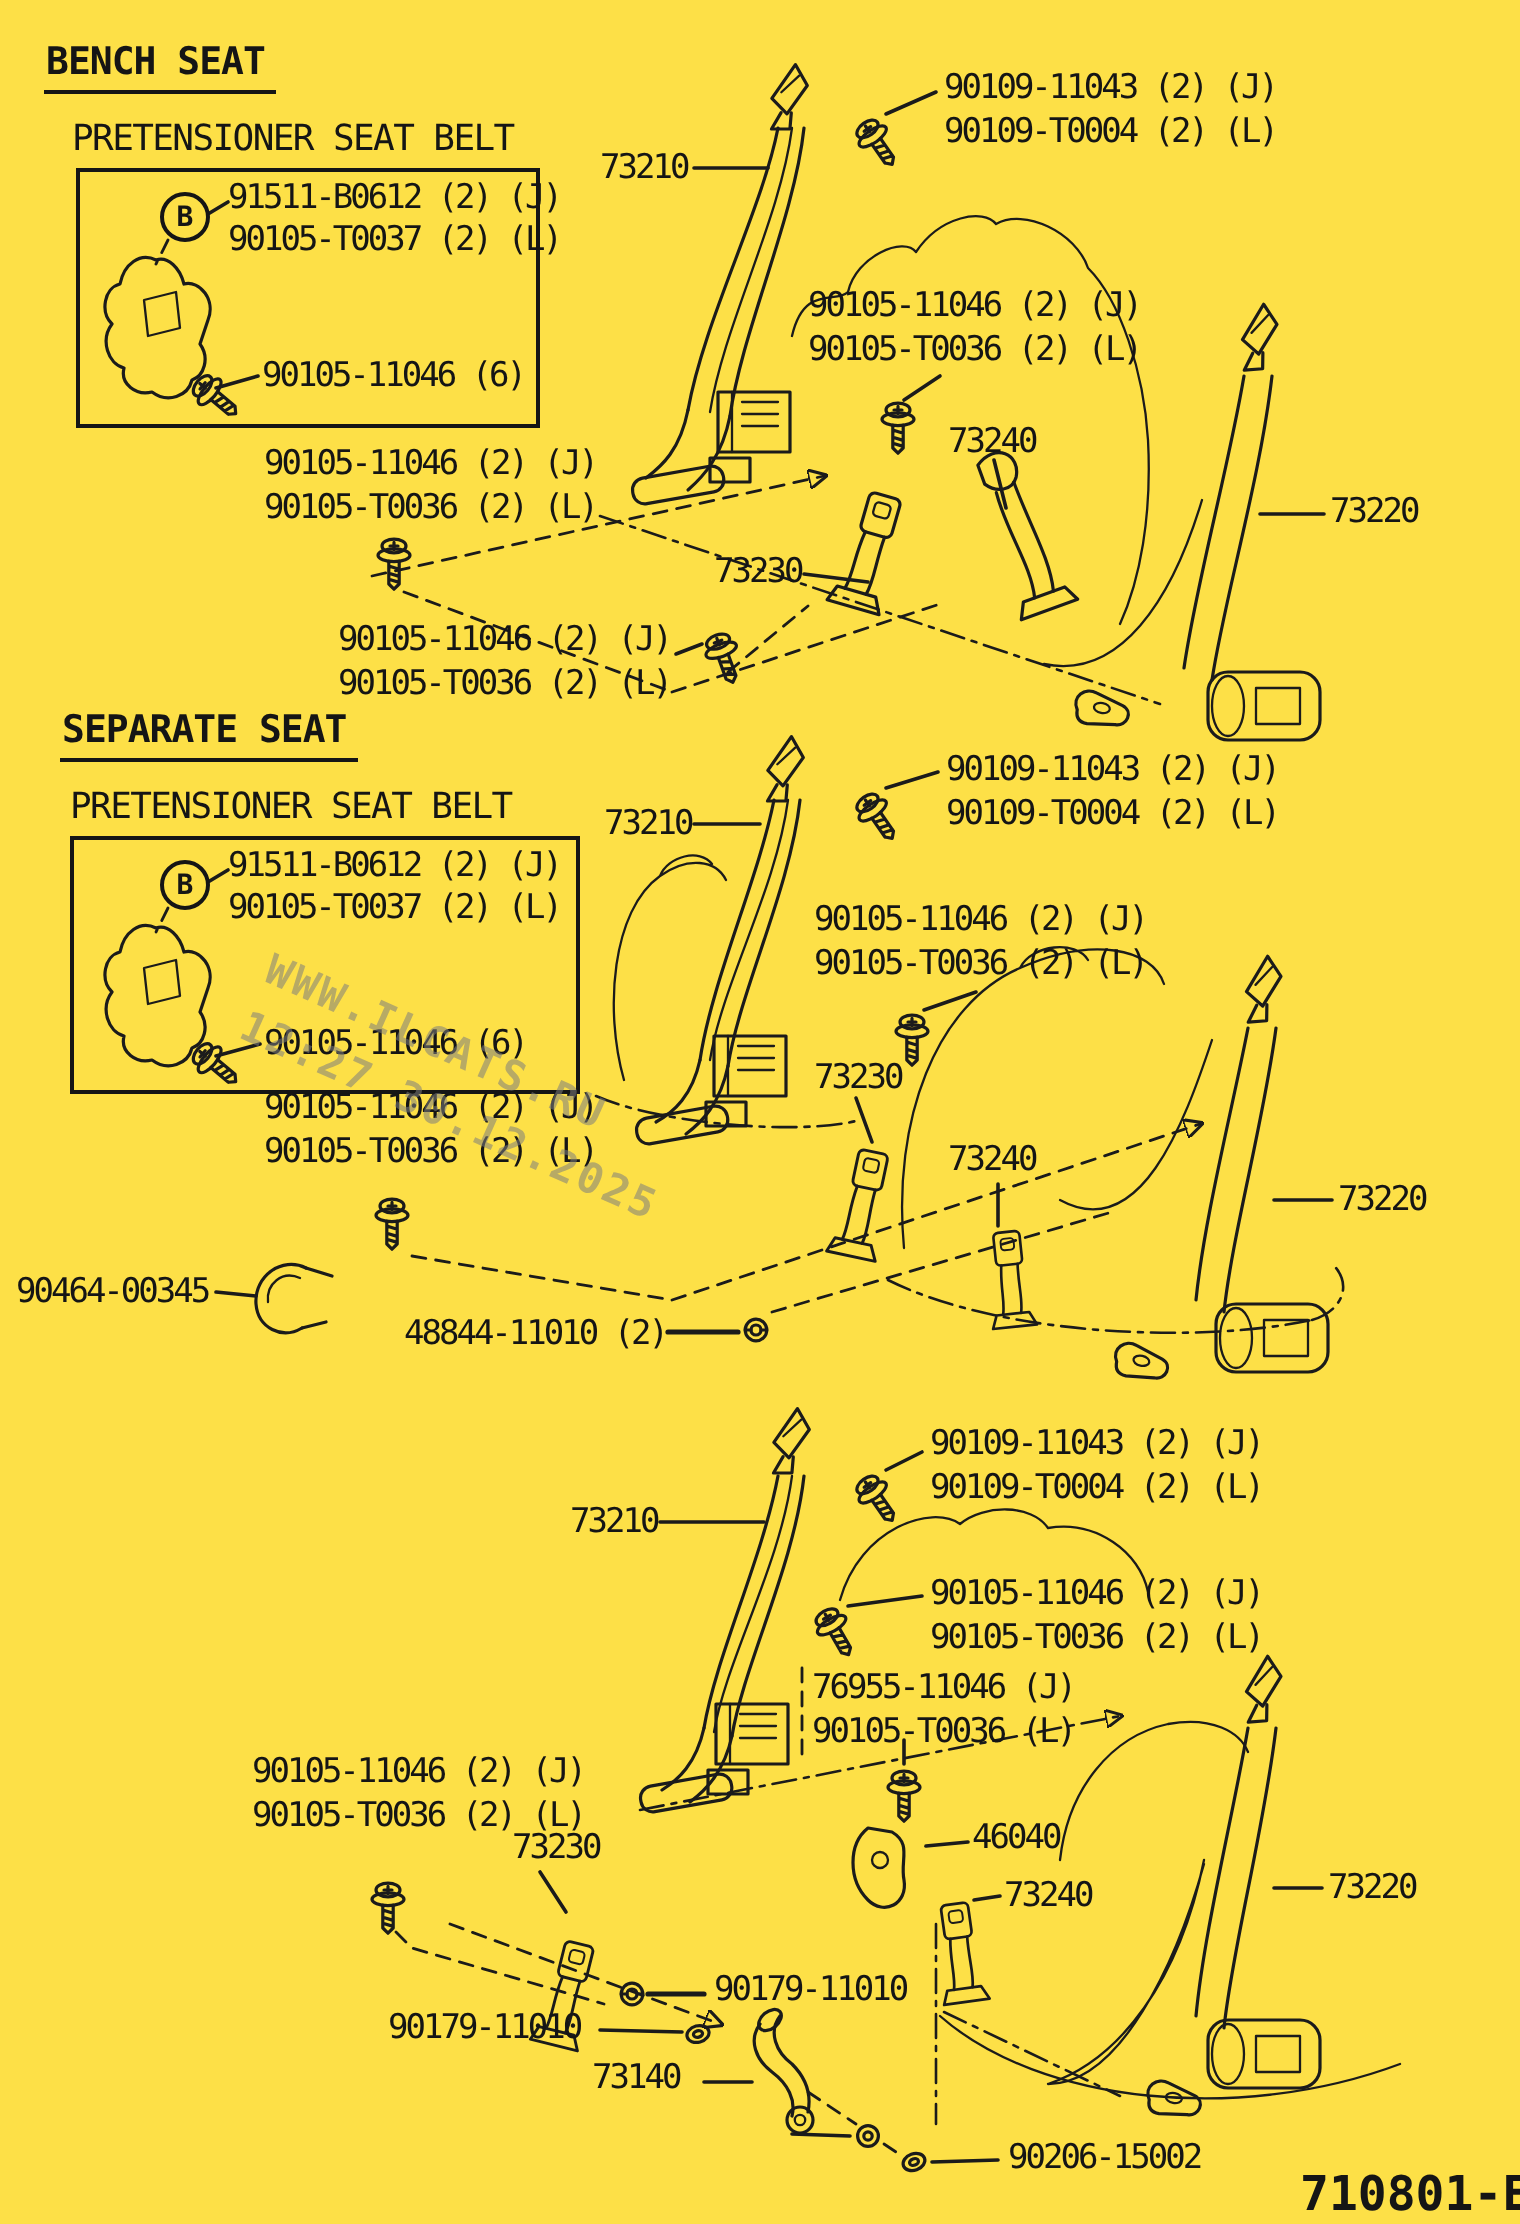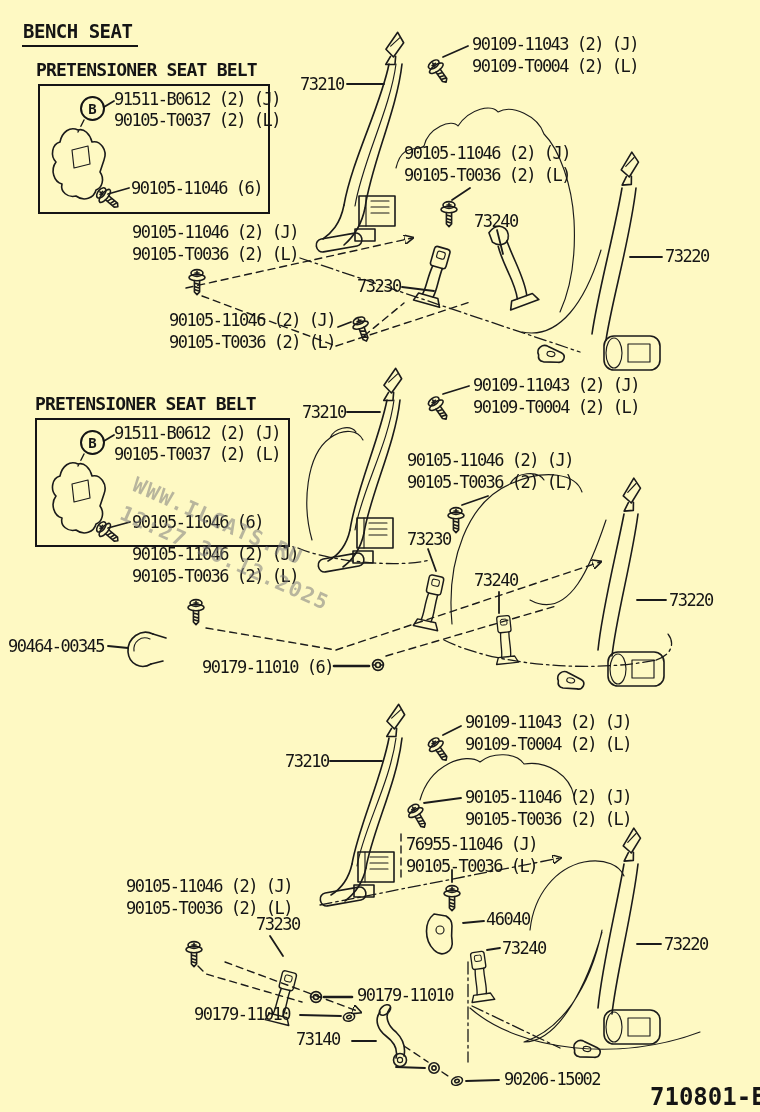--- a/index.html
+++ b/index.html
@@ -1,29 +1,29 @@
 <!DOCTYPE html>
 <html><head>
 <meta charset="utf-8">
 <style>
   html,body{margin:0;padding:0;background:#fff}
-  .stage{position:relative;width:760px;height:1112px;background:#fef9c3;overflow:hidden;
+  .stage{position:relative;width:760px;height:1112px;background:#fde047;overflow:hidden;
          font-family:"DejaVu Sans Mono",monospace;color:#151515}
   svg.art{position:absolute;left:0;top:0}
   svg.art *{stroke:#1b1b1b;fill:none;stroke-width:1.6;stroke-linecap:round;stroke-linejoin:round}
   svg.art .thin{stroke-width:1.15}
   svg.art .ld{stroke-width:1.8}
   svg.art .thick{stroke-width:2.6}
   svg.art .dash{stroke-dasharray:7 5;stroke-width:1.4}
   svg.art .ddot{stroke-dasharray:12 4 2.5 4;stroke-width:1.3}
   .pl{position:absolute;font-size:17px;font-weight:normal;letter-spacing:-1.5px;
       line-height:1.05;white-space:nowrap}
   .hd{position:absolute;font-size:19px;font-weight:bold;letter-spacing:-0.5px;
       border-bottom:2px solid #151515;padding:0 6px 3px 1px;white-space:nowrap}
-  .sub{position:absolute;font-size:18px;font-weight:bold;letter-spacing:-0.8px;white-space:nowrap}
+  .sub{position:absolute;font-size:18px;font-weight:normal;letter-spacing:-0.8px;white-space:nowrap}
   .pbox{position:absolute;border:2px solid #151515}
   .marker{position:absolute;width:21px;height:21px;border:2px solid #151515;border-radius:50%;
           display:flex;align-items:center;justify-content:center;font-size:14px;font-weight:bold}
   .wm{position:absolute;left:140px;top:470px;transform:rotate(24deg);transform-origin:left top;
       color:rgba(125,125,125,0.55);font-size:21px;font-weight:bold;letter-spacing:1.5px;
       line-height:31px;white-space:nowrap;pointer-events:none}
   .ftr{position:absolute;font-size:24px;font-weight:bold;letter-spacing:0;white-space:nowrap}
 </style>
 </head>
 <body>
@@ -347,40 +347,41 @@
   <div class="pl" style="left:404px;top:145px">90105-11046 (2) (J)</div>
   <div class="pl" style="left:404px;top:167px">90105-T0036 (2) (L)</div>
   <div class="pl" style="left:474px;top:213px">73240</div>
   <div class="pl" style="left:665px;top:248px">73220</div>
   <div class="pl" style="left:357px;top:278px">73230</div>
   <div class="pl" style="left:132px;top:224px">90105-11046 (2) (J)</div>
   <div class="pl" style="left:132px;top:246px">90105-T0036 (2) (L)</div>
   <div class="pl" style="left:169px;top:312px">90105-11046 (2) (J)</div>
   <div class="pl" style="left:169px;top:334px">90105-T0036 (2) (L)</div>
 
+  <div class="hd" style="left:30px;top:354px">SEPARATE SEAT</div>
 
   <div class="sub" style="left:35px;top:393px">PRETENSIONER SEAT BELT</div>
   <div class="pbox" style="left:35px;top:418px;width:251px;height:125px"></div>
   <div class="marker" style="left:80px;top:430px">B</div>
   <div class="pl" style="left:114px;top:425px">91511-B0612 (2) (J)</div>
   <div class="pl" style="left:114px;top:446px">90105-T0037 (2) (L)</div>
   <div class="pl" style="left:132px;top:514px">90105-11046 (6)</div>
 
   <div class="pl" style="left:302px;top:404px">73210</div>
   <div class="pl" style="left:473px;top:377px">90109-11043 (2) (J)</div>
   <div class="pl" style="left:473px;top:399px">90109-T0004 (2) (L)</div>
   <div class="pl" style="left:407px;top:452px">90105-11046 (2) (J)</div>
   <div class="pl" style="left:407px;top:474px">90105-T0036 (2) (L)</div>
   <div class="pl" style="left:407px;top:531px">73230</div>
   <div class="pl" style="left:474px;top:572px">73240</div>
   <div class="pl" style="left:669px;top:592px">73220</div>
   <div class="pl" style="left:132px;top:546px">90105-11046 (2) (J)</div>
   <div class="pl" style="left:132px;top:568px">90105-T0036 (2) (L)</div>
   <div class="pl" style="left:8px;top:638px">90464-00345</div>
-  <div class="pl" style="left:202px;top:659px">90179-11010 (6)</div>
+  <div class="pl" style="left:202px;top:659px">48844-11010 (2)</div>
 
 
   <div class="pl" style="left:285px;top:753px">73210</div>
   <div class="pl" style="left:465px;top:714px">90109-11043 (2) (J)</div>
   <div class="pl" style="left:465px;top:736px">90109-T0004 (2) (L)</div>
   <div class="pl" style="left:465px;top:789px">90105-11046 (2) (J)</div>
   <div class="pl" style="left:465px;top:811px">90105-T0036 (2) (L)</div>
   <div class="pl" style="left:406px;top:836px">76955-11046 (J)</div>
   <div class="pl" style="left:406px;top:858px">90105-T0036 (L)</div>
   <div class="pl" style="left:126px;top:878px">90105-11046 (2) (J)</div>

